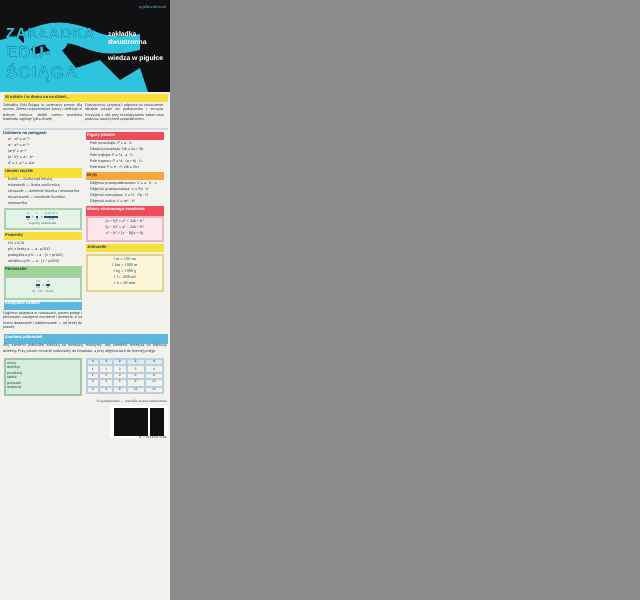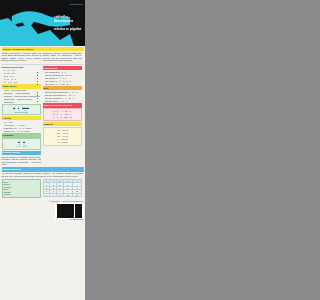--- a/index.html
+++ b/index.html
@@ -78,20 +78,24 @@
       <path d="M0 0 H85 V46 H74 L70 34 L60 40 L50 30 L38 34 L30 24 L18 27 L8 18 L0 20 Z" fill="#111113"></path>
       <path d="M0 0 H85 V10 L62 13 L40 8 L20 12 L0 8 Z" fill="#111113"></path>
       <circle cx="28" cy="20" r="6" fill="#2ec4dd"></circle>
       <path d="M12 16 q16 -9 34 -1 q10 5 24 2 v8 q-16 4 -28 -1 q-14 -6 -30 2 z" fill="#2ec4dd"></path>
     </svg>
 
     <div class="logo">
       <span class="lgtext">wydawnictwo</span>
     </div>
 
+    <div class="title">
+      <span class="t1">ZAKŁADKA</span>
+      <span class="t2">EDU-ŚCIĄGA</span>
+    </div>
 
     <div class="subt">
       <span class="s1">zakładka dwustronna</span>
       <span class="s2">wiedza w pigułce</span>
     </div>
   </div>
 
   <div class="body">
 
     <div class="h-yellow">W szkole i w domu na co dzień...</div>

